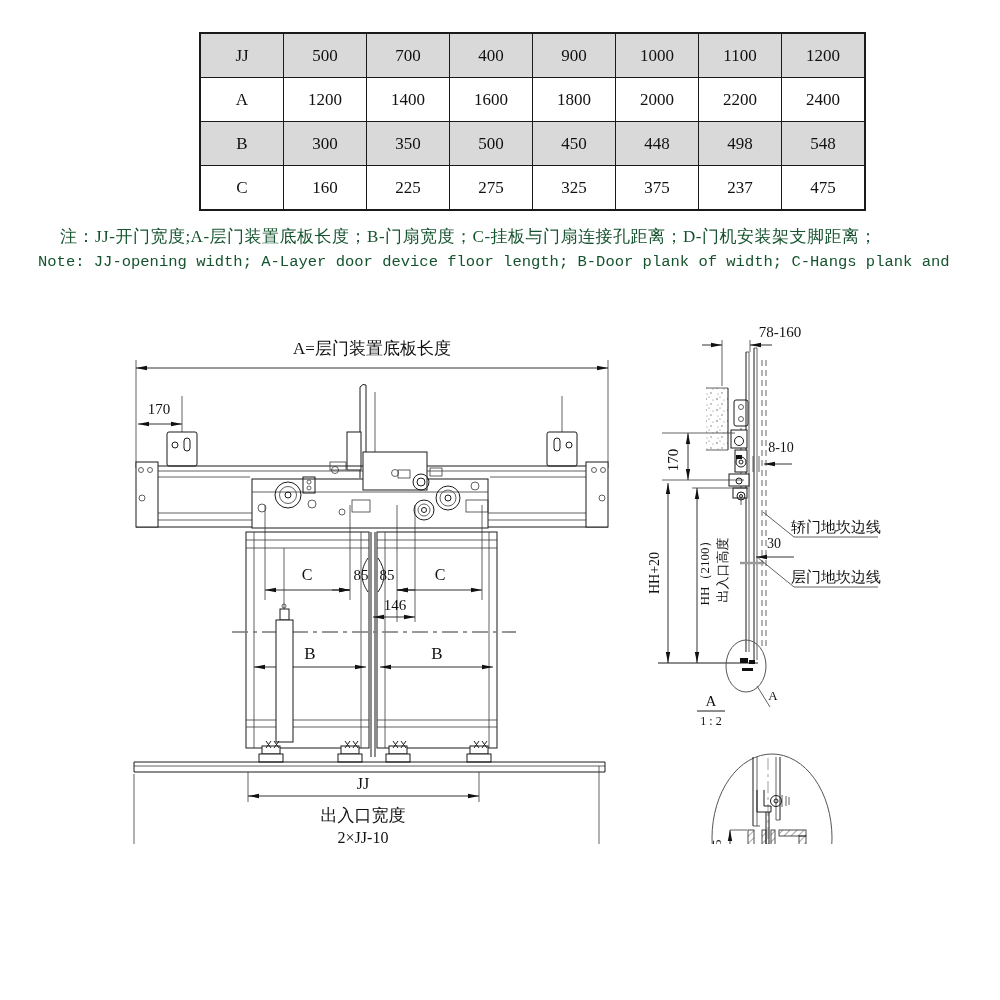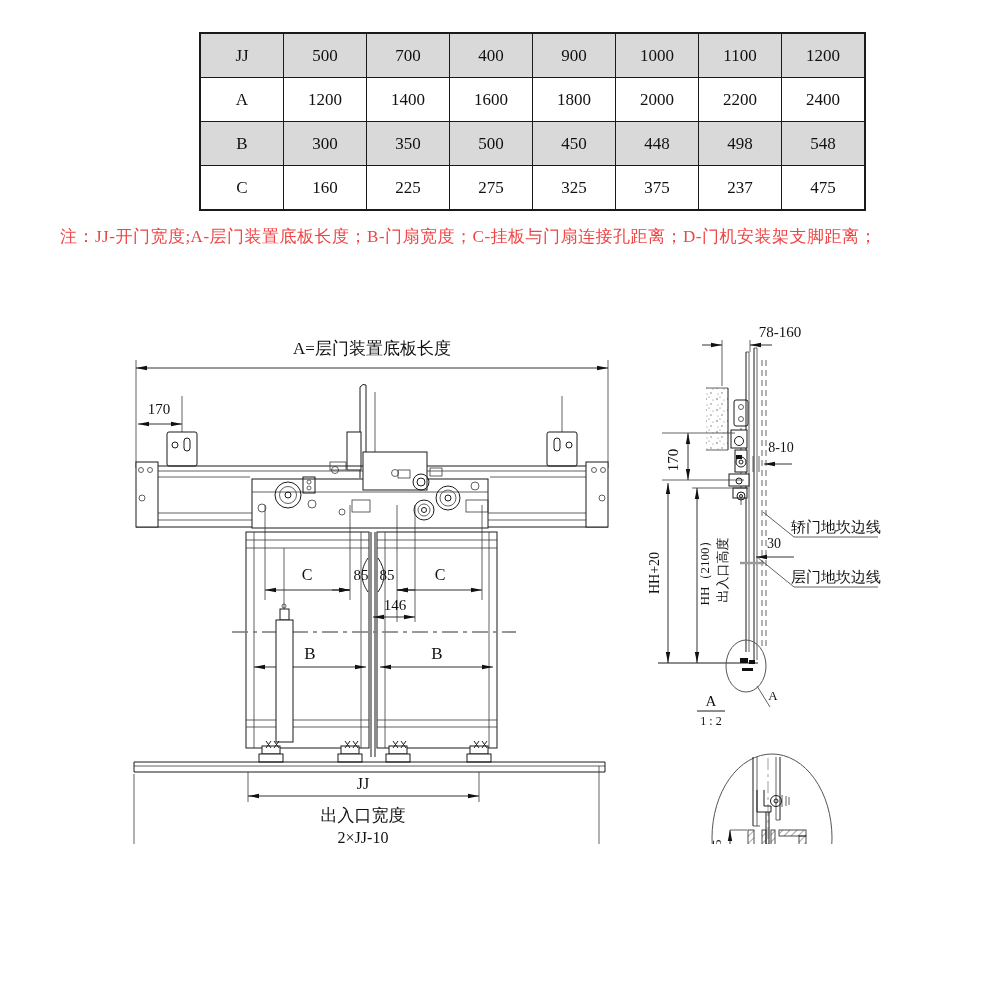--- a/index.html
+++ b/index.html
@@ -5,21 +5,21 @@
   html,body{margin:0;padding:0;background:#fff;}
   .page{position:relative;width:1000px;height:844px;background:#ffffff;overflow:hidden;
         font-family:"Liberation Serif", serif;color:#111;}
   
   table.spec{position:absolute;left:199px;top:32px;border-collapse:collapse;table-layout:fixed;}
   table.spec td{width:80px;height:41px;border:1.6px solid #1a1a1a;text-align:center;
         font-size:17px;color:#111;background:#fff;}
   table.spec tr.shaded td{background:#d9d9d9;}
   table.spec{border:2px solid #1a1a1a;}
   
-  .notes{position:absolute;left:38px;top:224px;width:930px;color:#ef4444;}
+  .notes{position:absolute;left:38px;top:224px;width:930px;color:#14532d;}
   .notes .cn{font-size:17px;letter-spacing:.5px;padding-left:22px;line-height:26px;}
   .notes .en{font-family:"Liberation Mono", monospace;font-size:15.5px;line-height:24px;}
   svg text{font-family:"Liberation Serif", serif;fill:#111;}
   .ln{stroke:#1b1b1b;stroke-width:1;fill:none;}
   .thin{stroke:#3a3a3a;stroke-width:0.8;fill:none;}
   .dim{stroke:#1b1b1b;stroke-width:0.9;fill:none;}
   .wfill{fill:#ffffff;stroke:#1b1b1b;stroke-width:1;}
 </style>
 </head>
 <body>
@@ -66,20 +66,21 @@
       <td>325</td>
       <td>375</td>
       <td>237</td>
       <td>475</td>
     </tr>
   </tbody>
     </table>
 
   <div class="notes">
     <div class="cn">注：JJ-开门宽度;A-层门装置底板长度；B-门扇宽度；C-挂板与门扇连接孔距离；D-门机安装架支脚距离；</div>
+    <div class="en">Note: JJ-opening width; A-Layer door device floor length; B-Door plank of width; C-Hangs plank and</div>
   </div>
 
   <svg width="1000" height="1000" viewBox="0 0 1000 1000" style="position:absolute;left:0;top:0;">
     <defs>
       <marker id="ar" markerUnits="userSpaceOnUse" markerWidth="14" markerHeight="8" refX="13" refY="4" orient="auto-start-reverse">
         <path d="M13,4 L2,1.8 L2,6.2 z" fill="#111"></path>
       </marker>
       <pattern id="hatch" width="5" height="5" patternUnits="userSpaceOnUse" patternTransform="rotate(45)">
         <line x1="0" y1="0" x2="0" y2="5" stroke="#555" stroke-width="1"></line>
       </pattern>

